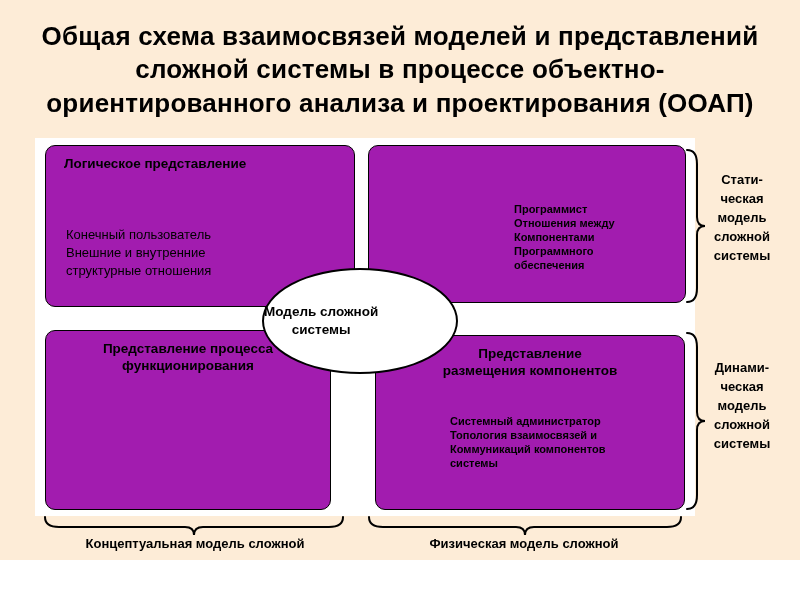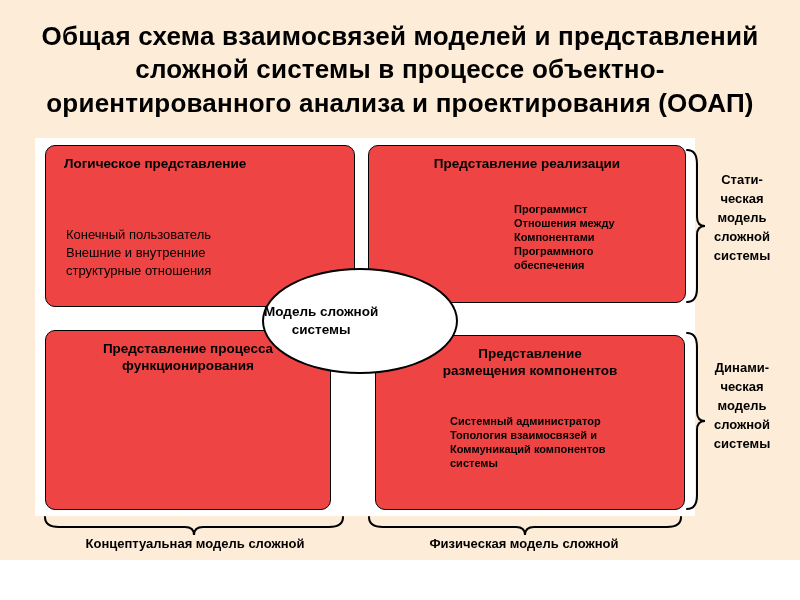--- a/index.html
+++ b/index.html
@@ -11,21 +11,21 @@
   .title{
     position:absolute;left:25px;top:20px;width:750px;
     text-align:center;font-weight:bold;font-size:26px;line-height:1.28;
     white-space:pre-line;letter-spacing:0.2px;
   }
   .panel{
     position:absolute;left:35px;top:138px;width:660px;height:378px;
     background:#ffffff;
   }
   .box{
-    position:absolute;background:#ef4444;border:1.6px solid #000;border-radius:10px;
+    position:absolute;background:#a21caf;border:1.6px solid #000;border-radius:10px;
     box-sizing:border-box;
   }
   .q-tl{left:45px;top:145px;width:310px;height:162px;}
   .q-tr{left:368px;top:145px;width:318px;height:158px;}
   .q-bl{left:45px;top:330px;width:286px;height:180px;}
   .q-br{left:375px;top:335px;width:310px;height:175px;}
   .box-title{
     font-weight:bold;font-size:13.5px;line-height:17px;
     padding-top:9px;white-space:pre-line;text-align:center;
   }
@@ -79,21 +79,20 @@
   <div class="panel"></div>
 
   <div class="box q-tl">
     <div class="box-title">Логическое представление</div>
     <div class="box-body">Конечный пользователь
 Внешние и внутренние
 структурные отношения</div>
   </div>
 
   <div class="box q-tr">
-    <div class="box-title">Представление реализации</div>
     <div class="box-body">Программист
 Отношения между
 Компонентами
 Программного
 обеспечения</div>
   </div>
 
   <div class="box q-bl">
     <div class="box-title">Представление процесса
 функционирования</div>

